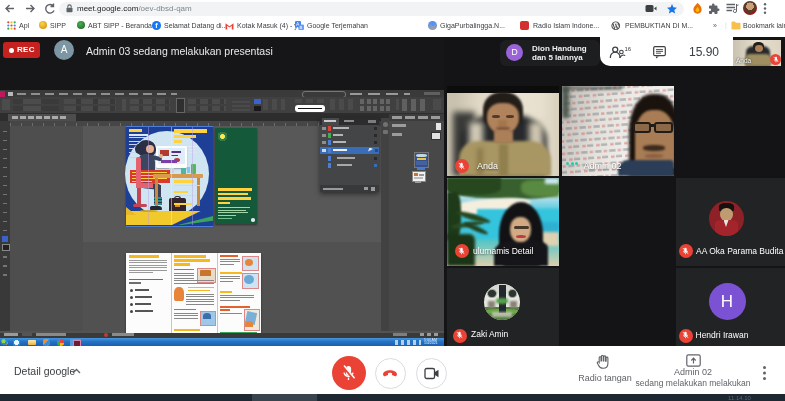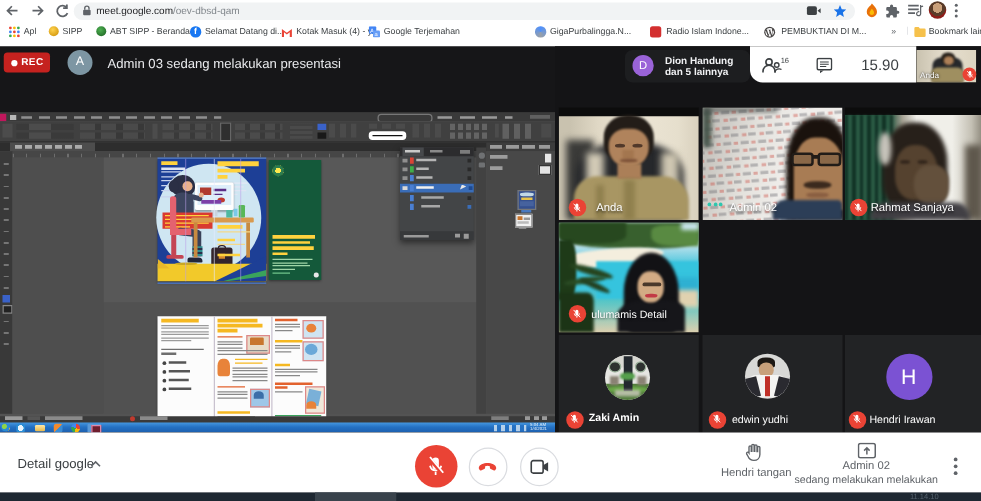--- a/index.html
+++ b/index.html
@@ -506,39 +506,20 @@
     <div class="a" style="left:88px;top:38px;width:5px;height:2.5px;background:#211c18;filter:blur(.4px);"></div>
     <div class="a" style="left:81px;top:59px;width:22px;height:6px;background:#3b2a1e;border-radius:42%;filter:blur(.9px);"></div>
     <div class="a" style="left:83px;top:68px;width:18px;height:4px;background:#8a5f42;border-radius:40%;filter:blur(.9px);"></div>
     <div class="a" style="left:56px;top:74px;width:56px;height:16px;background:#2c3e57;border-radius:10px 4px 0 0;filter:blur(1.2px);"></div>
     <div class="a" style="left:4.5px;top:76px;width:3px;height:3px;border-radius:50%;background:#2ec6ae;"></div>
     <div class="a" style="left:9px;top:76px;width:3px;height:3px;border-radius:50%;background:#2ec6ae;"></div>
     <div class="a" style="left:13.5px;top:76px;width:3px;height:3px;border-radius:50%;background:#2ec6ae;"></div>
     <div class="a" style="left:22px;top:74.5px;font-size:9px;color:#fff;white-space:nowrap;text-shadow:0 1px 2px rgba(0,0,0,.5);">Admin 02</div>
   </div>
 
-  <div class="a" style="left:231.5px;top:49px;width:109.5px;height:90px;background:#0c0c0c;overflow:hidden;">
-    <div class="a" style="left:0;top:6px;width:110px;height:84px;background:linear-gradient(90deg,#1f4c38 0 32%,#a8a496 42%,#f0efe9 52% 78%,#c4c0b4 92%,#8e897c);"></div>
-    <div class="a" style="left:0;top:6px;width:40px;height:84px;background:repeating-linear-gradient(90deg,rgba(10,38,28,.65) 0 2.5px,rgba(58,112,86,.4) 2.5px 6px);filter:blur(.8px);"></div>
-    <div class="a" style="left:96px;top:30px;width:14px;height:60px;background:#5e574c;filter:blur(2.5px);"></div>
-    <div class="a" style="left:30px;top:12px;width:52px;height:70px;border-radius:46% 46% 30% 32%;background:#27201a;filter:blur(1.5px);"></div>
-    <div class="a" style="left:27px;top:20px;width:10px;height:26px;border-radius:46%;background:#c6c3ba;filter:blur(2px);"></div>
-    <div class="a" style="left:40px;top:30px;width:34px;height:44px;border-radius:44% 46% 40% 42%;background:#55422f;filter:blur(1.1px);"></div>
-    <div class="a" style="left:44px;top:42px;width:8px;height:3px;background:#33261c;border-radius:50%;filter:blur(.7px);"></div>
-    <div class="a" style="left:58px;top:42px;width:8px;height:3px;background:#33261c;border-radius:50%;filter:blur(.7px);"></div>
-    <div class="a" style="left:55px;top:46px;width:28px;height:32px;border-radius:45% 40% 40% 50%;background:#63503c;filter:blur(1.2px);"></div>
-    <div class="a" style="left:20px;top:76px;width:80px;height:14px;background:#413f44;border-radius:12px 12px 0 0;filter:blur(1.6px);"></div>
-    <div class="a" style="left:4px;top:73px;width:14px;height:14px;border-radius:50%;background:#ea4335;"></div>
-    <svg class="a" style="left:7px;top:75.5px;" width="7" height="8" viewBox="0 0 8 9">
-        <path d="M4 0.8 a1.4 1.4 0 0 1 1.4 1.4 V4.4 a1.4 1.4 0 0 1 -2.8 0 V2.2 A1.4 1.4 0 0 1 4 0.8 Z" fill="#fff"></path>
-        <path d="M1.6 4.2 a2.4 2.4 0 0 0 4.8 0 M4 6.6 V8.2" stroke="#fff" stroke-width="0.8" fill="none"></path>
-        <path d="M1 1 L7 7.8" stroke="#fff" stroke-width="0.9"></path>
-      </svg>
-    <div class="a" style="left:21px;top:74.5px;font-size:9px;color:#fff;white-space:nowrap;text-shadow:0 1px 2px rgba(0,0,0,.6);">Rahmat Sanjaya</div>
-  </div>
 
   <div class="a" style="left:3px;top:141px;width:112px;height:88px;background:#0c0c0c;overflow:hidden;">
     <div class="a" style="left:0;top:0;width:112px;height:88px;background:linear-gradient(180deg,#cde8f2 0 7%,#c2e2ec 20%,#3fc4dc 40% 60%,#58c6c6 72%,#dccfae 100%);"></div>
     <div class="a" style="left:0;top:0;width:112px;height:21px;background:#38602e;border-radius:0 0 35% 50%;filter:blur(1.2px);"></div>
     <div class="a" style="left:0;top:0;width:54px;height:17px;background:#27481f;border-radius:0 0 40% 30%;filter:blur(1.2px);"></div>
     <div class="a" style="left:74px;top:2px;width:38px;height:17px;background:#598a42;border-radius:30% 0 0 45%;filter:blur(1.4px);"></div>
     <div class="a" style="left:98px;top:0;width:14px;height:6px;background:#cde8f2;filter:blur(1.8px);"></div>
     <div class="a" style="left:2px;top:21px;width:82px;height:14px;background:#f4eede;border-radius:45% 55% 60% 40%;filter:blur(1px);transform:rotate(-5deg);"></div>
     <div class="a" style="left:30px;top:31px;width:82px;height:30px;background:#35c4de;filter:blur(1px);"></div>
     <div class="a" style="left:60px;top:44px;width:52px;height:18px;background:#2eb0d2;filter:blur(1.6px);"></div>
@@ -556,60 +537,58 @@
     <div class="a" style="left:8px;top:66px;width:14px;height:14px;border-radius:50%;background:#ea4335;"></div>
     <svg class="a" style="left:11px;top:68.5px;" width="7" height="8" viewBox="0 0 8 9">
         <path d="M4 0.8 a1.4 1.4 0 0 1 1.4 1.4 V4.4 a1.4 1.4 0 0 1 -2.8 0 V2.2 A1.4 1.4 0 0 1 4 0.8 Z" fill="#fff"></path>
         <path d="M1.6 4.2 a2.4 2.4 0 0 0 4.8 0 M4 6.6 V8.2" stroke="#fff" stroke-width="0.8" fill="none"></path>
         <path d="M1 1 L7 7.8" stroke="#fff" stroke-width="0.9"></path>
       </svg>
     <div class="a" style="left:26px;top:67.5px;font-size:8.5px;color:#fff;white-space:nowrap;text-shadow:0 1px 2px rgba(0,0,0,.6);">ulumamis Detail</div>
   </div>
 
 
+  <div class="a" style="left:231.5px;top:141px;width:109.5px;height:88px;background:#222325;overflow:hidden;">
+    <div class="a" style="left:33px;top:23px;width:35px;height:35px;border-radius:50%;background:#8e2127;overflow:hidden;">
+      <div class="a" style="left:10px;top:2px;width:15px;height:8px;background:#16100e;border-radius:40% 40% 10% 10%;"></div>
+      <div class="a" style="left:11px;top:7px;width:13px;height:13px;border-radius:48%;background:#c09a70;"></div>
+      <div class="a" style="left:6px;top:19px;width:23px;height:16px;background:#a3242b;border-radius:25% 25% 0 0;"></div>
+      <div class="a" style="left:15px;top:19px;width:5px;height:7px;background:#e8e4e0;clip-path:polygon(0 0,100% 0,50% 100%);"></div>
+    </div>
+    <div class="a" style="left:3px;top:66px;width:14px;height:14px;border-radius:50%;background:#ea4335;"></div>
+    <svg class="a" style="left:6px;top:68.5px;" width="7" height="8" viewBox="0 0 8 9">
+        <path d="M4 0.8 a1.4 1.4 0 0 1 1.4 1.4 V4.4 a1.4 1.4 0 0 1 -2.8 0 V2.2 A1.4 1.4 0 0 1 4 0.8 Z" fill="#fff"></path>
+        <path d="M1.6 4.2 a2.4 2.4 0 0 0 4.8 0 M4 6.6 V8.2" stroke="#fff" stroke-width="0.8" fill="none"></path>
+        <path d="M1 1 L7 7.8" stroke="#fff" stroke-width="0.9"></path>
+      </svg>
+    <div class="a" style="left:20.5px;top:67.5px;font-size:8.5px;color:#fff;white-space:nowrap;">AA Oka Parama Budita</div>
+  </div>
 
   <div class="a" style="left:3px;top:231px;width:112px;height:115px;background:#222325;overflow:hidden;">
     <div class="a" style="left:37px;top:16px;width:36px;height:36px;border-radius:50%;background:#e6e6e2;overflow:hidden;">
       <div class="a" style="left:0;top:0;width:36px;height:10px;background:#d8d8d2;"></div>
       <div class="a" style="left:0;top:23px;width:36px;height:13px;background:#527c3c;"></div>
       <div class="a" style="left:2px;top:25px;width:32px;height:5px;background:#6aa848;border-radius:40%;filter:blur(.7px);"></div>
       <div class="a" style="left:3px;top:5px;width:9.5px;height:9px;border-radius:50%;background:#2e3230;border:1.2px solid #9ab09a;box-sizing:border-box;"></div>
       <div class="a" style="left:23.5px;top:5px;width:9.5px;height:9px;border-radius:50%;background:#2e3230;border:1.2px solid #9ab09a;box-sizing:border-box;"></div>
       <div class="a" style="left:14.5px;top:1px;width:7px;height:28px;background:#23282e;filter:blur(.5px);"></div>
       <div class="a" style="left:12px;top:14px;width:12px;height:6px;background:#55a04c;border-radius:40%;filter:blur(.8px);"></div>
       <div class="a" style="left:4px;top:17px;width:7px;height:7px;background:#8a8274;filter:blur(1px);"></div>
       <div class="a" style="left:26px;top:17px;width:7px;height:7px;background:#8a8274;filter:blur(1px);"></div>
       <div class="a" style="left:8px;top:28px;width:20px;height:5px;background:#cfccc0;opacity:.8;filter:blur(1.2px);"></div>
     </div>
     <div class="a" style="left:6px;top:60.5px;width:14px;height:14px;border-radius:50%;background:#ea4335;"></div>
     <svg class="a" style="left:9px;top:63px;" width="7" height="8" viewBox="0 0 8 9">
         <path d="M4 0.8 a1.4 1.4 0 0 1 1.4 1.4 V4.4 a1.4 1.4 0 0 1 -2.8 0 V2.2 A1.4 1.4 0 0 1 4 0.8 Z" fill="#fff"></path>
         <path d="M1.6 4.2 a2.4 2.4 0 0 0 4.8 0 M4 6.6 V8.2" stroke="#fff" stroke-width="0.8" fill="none"></path>
         <path d="M1 1 L7 7.8" stroke="#fff" stroke-width="0.9"></path>
       </svg>
-    <div class="a" style="left:24px;top:61px;font-size:8.5px;color:#fff;white-space:nowrap;font-weight:bold;">Zaki Amin</div>
-  </div>
-
-  <div class="a" style="left:117.5px;top:231px;width:112px;height:115px;background:#222325;overflow:hidden;">
-    <div class="a" style="left:34.5px;top:15px;width:36px;height:36px;border-radius:50%;background:#d8d8d6;overflow:hidden;">
-      <div class="a" style="left:10px;top:3px;width:14px;height:8px;background:#1c1814;border-radius:45% 45% 20% 20%;"></div>
-      <div class="a" style="left:11px;top:7px;width:12px;height:12px;border-radius:48%;background:#c7a07a;"></div>
-      <div class="a" style="left:3px;top:17px;width:29px;height:18px;background:#f4f4f2;border-radius:22% 22% 0 0;"></div>
-      <div class="a" style="left:1px;top:19px;width:10px;height:16px;background:#2a2a30;transform:rotate(-14deg);"></div>
-      <div class="a" style="left:25px;top:19px;width:10px;height:16px;background:#2a2a30;transform:rotate(14deg);"></div>
-      <div class="a" style="left:16px;top:18px;width:4px;height:16px;background:#c03028;"></div>
-    </div>
-    <div class="a" style="left:5px;top:60.5px;width:14px;height:14px;border-radius:50%;background:#ea4335;"></div>
-    <svg class="a" style="left:8px;top:63px;" width="7" height="8" viewBox="0 0 8 9">
-        <path d="M4 0.8 a1.4 1.4 0 0 1 1.4 1.4 V4.4 a1.4 1.4 0 0 1 -2.8 0 V2.2 A1.4 1.4 0 0 1 4 0.8 Z" fill="#fff"></path>
-        <path d="M1.6 4.2 a2.4 2.4 0 0 0 4.8 0 M4 6.6 V8.2" stroke="#fff" stroke-width="0.8" fill="none"></path>
-        <path d="M1 1 L7 7.8" stroke="#fff" stroke-width="0.9"></path>
-      </svg>
-    <div class="a" style="left:24px;top:61.5px;font-size:8.5px;color:#fff;white-space:nowrap;">edwin yudhi</div>
-  </div>
+    <div class="a" style="left:24px;top:61px;font-size:8.5px;color:#fff;white-space:nowrap;">Zaki Amin</div>
+  </div>
+
 
   <div class="a" style="left:231.5px;top:231px;width:109.5px;height:115px;background:#222325;overflow:hidden;">
     <div class="a" style="left:33px;top:14.5px;width:37px;height:37px;border-radius:50%;background:#7b52d3;color:#fff;font-size:17px;text-align:center;line-height:37px;">H</div>
     <div class="a" style="left:3px;top:60.5px;width:14px;height:14px;border-radius:50%;background:#ea4335;"></div>
     <svg class="a" style="left:6px;top:63px;" width="7" height="8" viewBox="0 0 8 9">
         <path d="M4 0.8 a1.4 1.4 0 0 1 1.4 1.4 V4.4 a1.4 1.4 0 0 1 -2.8 0 V2.2 A1.4 1.4 0 0 1 4 0.8 Z" fill="#fff"></path>
         <path d="M1.6 4.2 a2.4 2.4 0 0 0 4.8 0 M4 6.6 V8.2" stroke="#fff" stroke-width="0.8" fill="none"></path>
         <path d="M1 1 L7 7.8" stroke="#fff" stroke-width="0.9"></path>
       </svg>
     <div class="a" style="left:20px;top:61.5px;font-size:8.5px;color:#fff;white-space:nowrap;">Hendri Irawan</div>
@@ -635,21 +614,21 @@
 </svg>
 <div class="a" style="left:416px;top:357.5px;width:31px;height:31px;border-radius:50%;background:#fff;border:1px solid #dadce0;box-sizing:border-box;"></div>
 <svg class="a" style="left:424px;top:366.5px;" width="16" height="13" viewBox="0 0 16 13">
   <rect x="1" y="1.5" width="9.5" height="10" rx="1.6" stroke="#3c4043" stroke-width="1.3" fill="none"></rect>
   <path d="M10.5 5.2 L14.5 2.8 V10.2 L10.5 7.8" fill="#3c4043"></path>
 </svg>
 
 <svg class="a" style="left:596px;top:355px;" width="13" height="14" viewBox="0 0 13 14">
     <path d="M3.2 6.8 V2.6 a0.9 0.9 0 0 1 1.8 0 V6 h0.5 V1.3 a0.9 0.9 0 0 1 1.8 0 V6 h0.5 V1.8 a0.9 0.9 0 0 1 1.8 0 V6.3 h0.5 V3 a0.9 0.9 0 0 1 1.8 0 v5.5 c0 2.8 -2 4.8 -4.8 4.8 c-2.2 0 -3.8 -1.2 -4.6 -3.1 L1.3 8.1 a1 1 0 0 1 1.7 -1 l0.2 0.3 z" fill="none" stroke="#5f6368" stroke-width="1.1"></path>
   </svg>
-<div class="a" style="left:560px;top:372.5px;width:90px;height:10px;font-size:9px;color:#5f6368;text-align:center;">Hendri tangan</div>
+<div class="a" style="left:560px;top:372.5px;width:90px;height:10px;font-size:9px;color:#5f6368;text-align:center;">Radio tangan</div>
 <svg class="a" style="left:686px;top:353.5px;" width="15" height="13" viewBox="0 0 15 13">
   <rect x="0.8" y="0.8" width="13.4" height="11.4" rx="1.6" stroke="#5f6368" stroke-width="1.2" fill="none"></rect>
   <path d="M7.5 9.5 V4.5 M5.3 6.5 L7.5 4.2 L9.7 6.5" stroke="#5f6368" stroke-width="1.2" fill="none"></path>
 </svg>
 <div class="a" style="left:648px;top:367px;width:90px;height:10px;font-size:9px;color:#5f6368;text-align:center;">Admin 02</div>
 <div class="a" style="left:618px;top:377.5px;width:150px;height:10px;font-size:8.5px;color:#5f6368;text-align:center;">sedang melakukan melakukan</div>
 <svg class="a" style="left:762px;top:365px;" width="5" height="16" viewBox="0 0 5 16">
   <circle cx="2.5" cy="2.5" r="1.5" fill="#5f6368"></circle>
     <circle cx="2.5" cy="8" r="1.5" fill="#5f6368"></circle>
     <circle cx="2.5" cy="13.5" r="1.5" fill="#5f6368"></circle>

